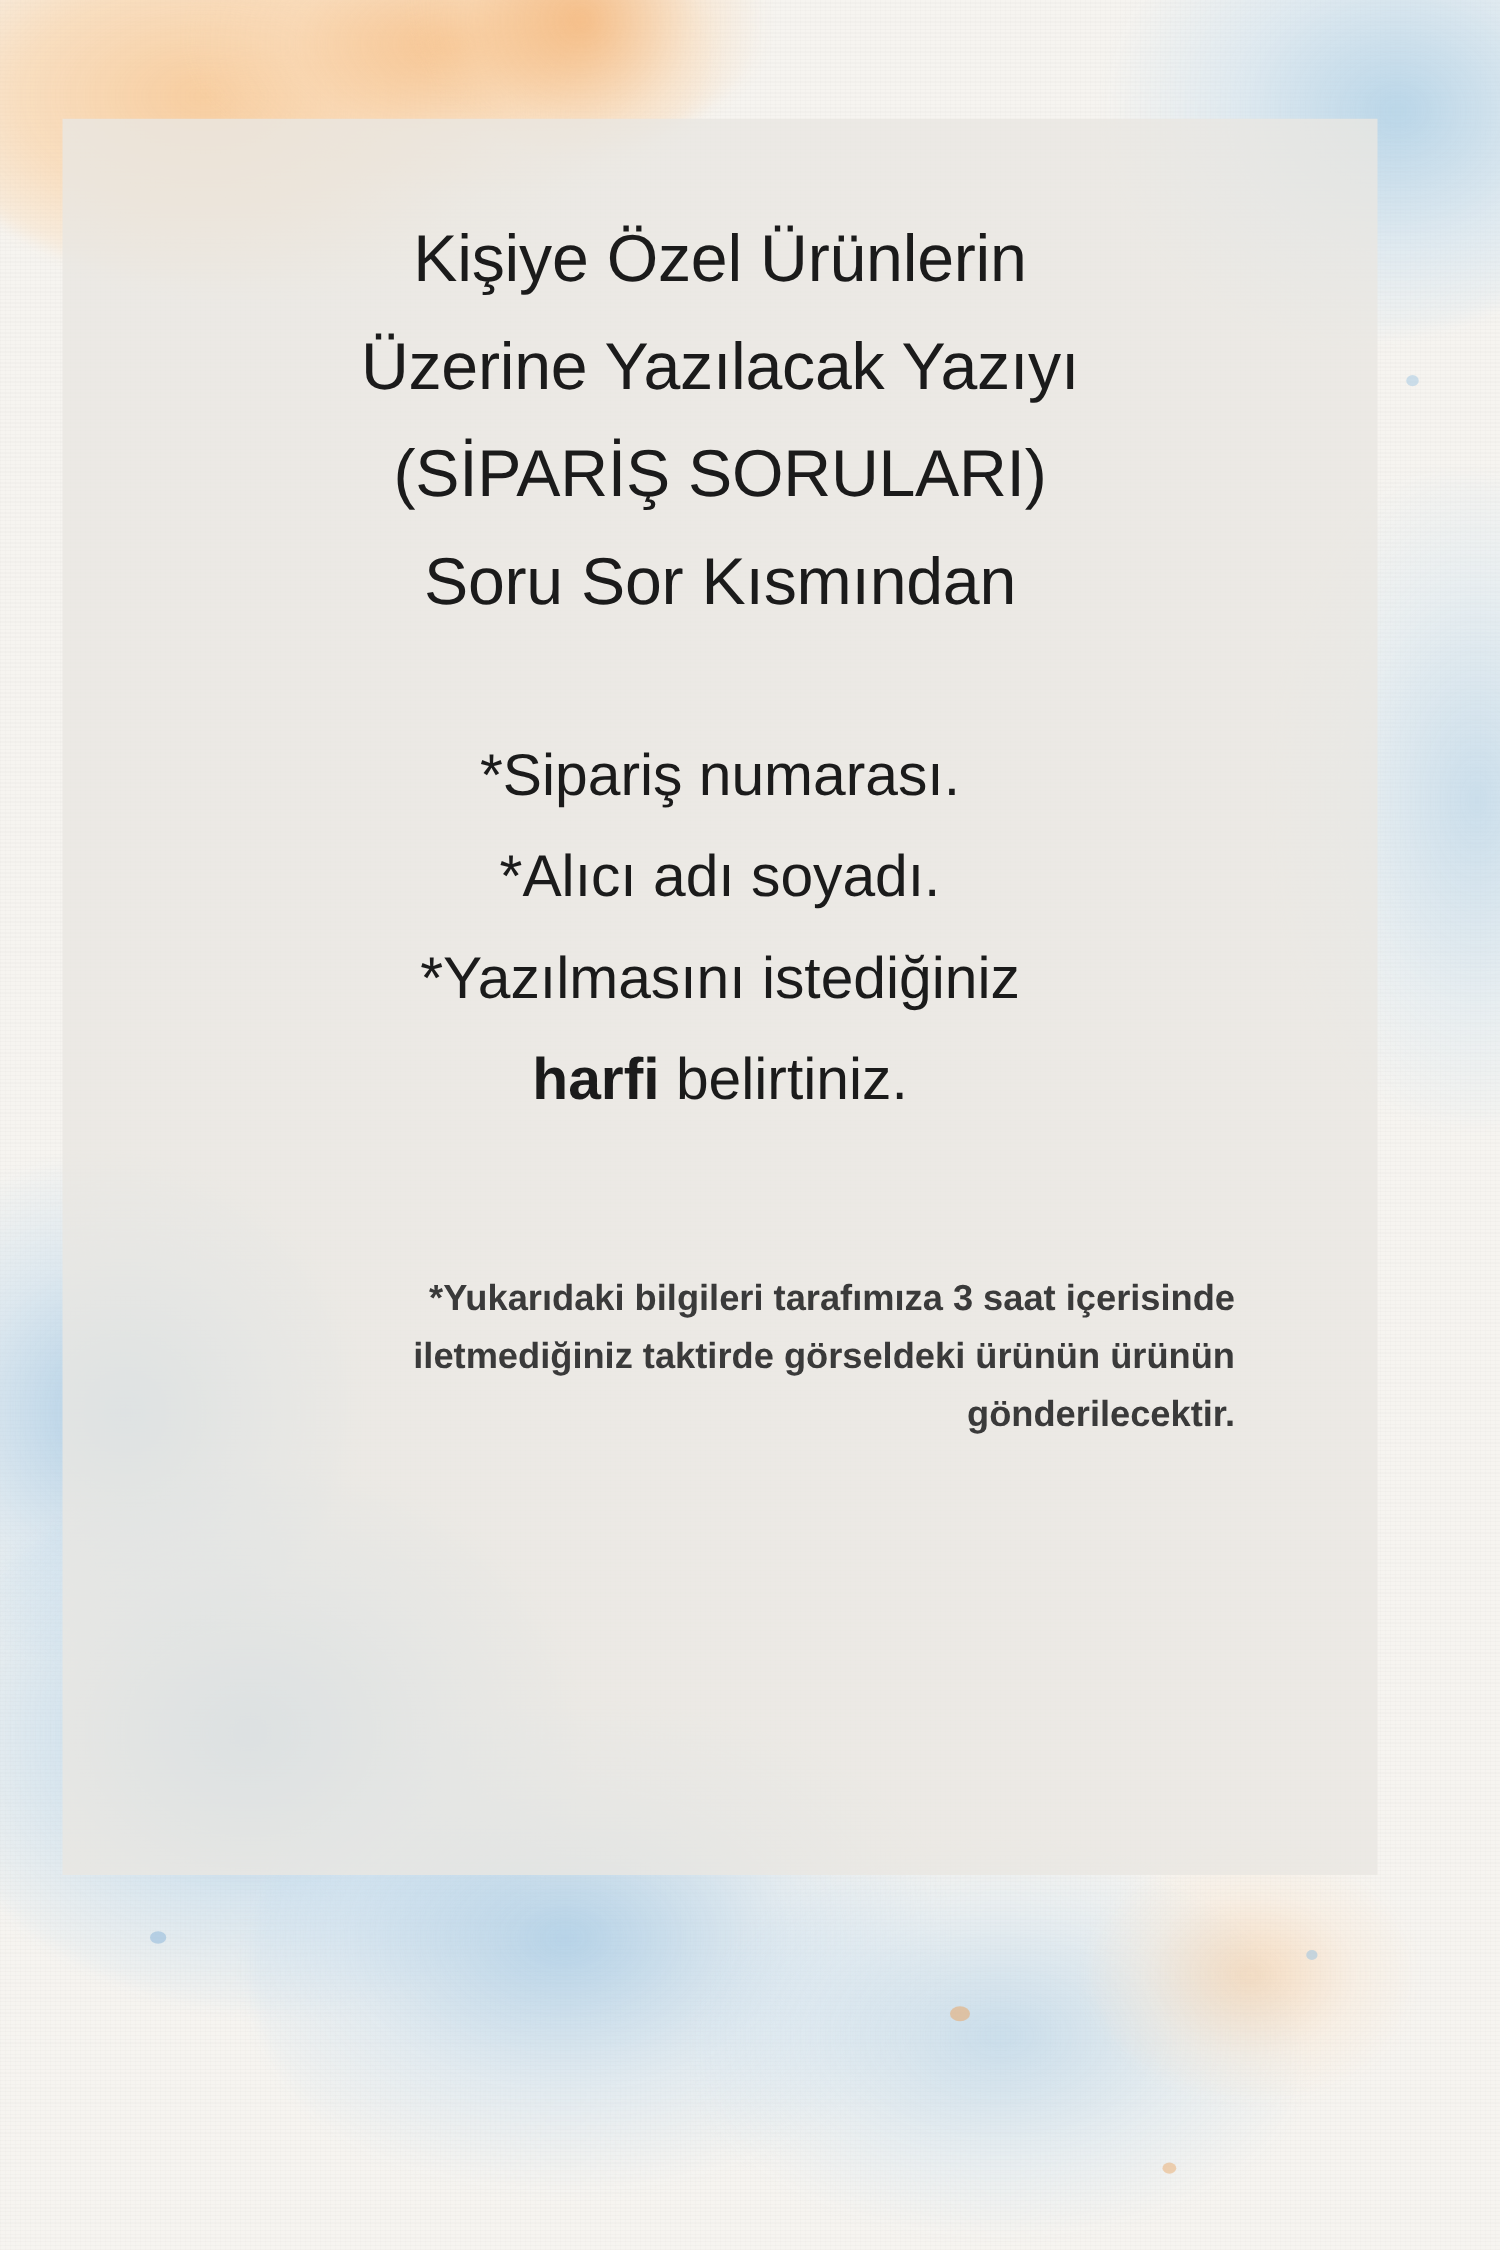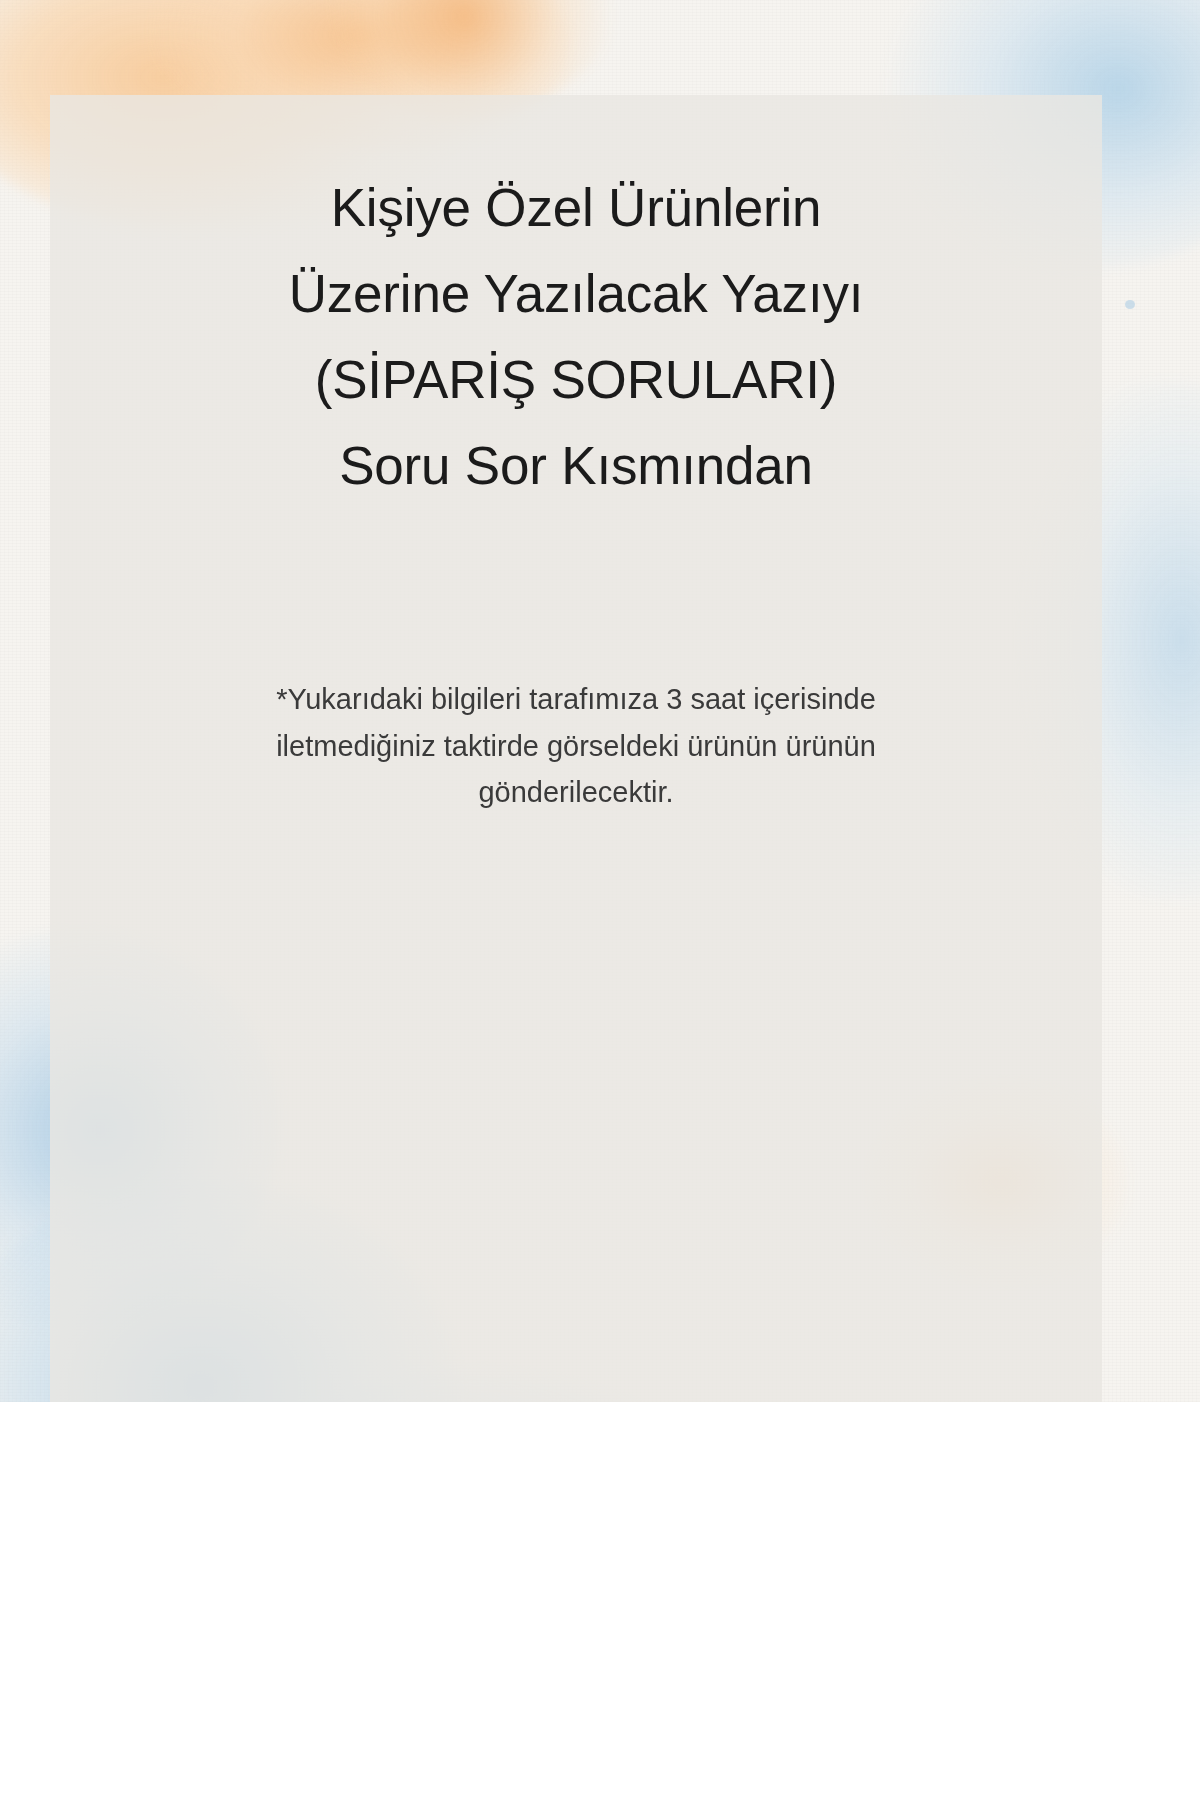--- a/index.html
+++ b/index.html
@@ -10,21 +10,21 @@
     width: 1200px;
     height: 1800px;
     background: #ffffff;
     font-family: "Liberation Sans", sans-serif;
     overflow: hidden;
   }
 
   .poster {
     position: relative;
     width: 1200px;
-    height: 1402px;
+    height: 1800px;
     background: #c4b5fd;
     overflow: hidden;
   }
 
   
   .bg-layer {
     position: absolute;
     inset: 0;
     overflow: hidden;
   }
@@ -150,23 +150,24 @@
   }
   .bullets .line { display: block; }
   .bullets b { font-weight: 700; }
 
   .gap-2 { height: 96px; }
 
   .footnote {
     color: #3a3a3a;
     font-size: 29px;
     line-height: 1.6;
-    font-weight: 400;
-    margin: 0;
+    font-weight: 700;
+    margin: 16px;
     padding: 0 18px;
+    text-align: right;
   }
   .footnote .line { display: block; }
 </style>
 </head>
 <body>
 
 <div class="poster">
 
   <div class="bg-layer">
     <div class="paper-texture"></div>
@@ -194,20 +195,26 @@
 
     <h1 class="heading">
       <span class="line">Kişiye Özel Ürünlerin</span>
       <span class="line">Üzerine Yazılacak Yazıyı</span>
       <span class="line">(SİPARİŞ SORULARI)</span>
       <span class="line">Soru Sor Kısmından</span>
     </h1>
 
     <div class="gap-1"></div>
 
+    <div class="bullets">
+      <span class="line">*Sipariş numarası.</span>
+      <span class="line">*Alıcı adı soyadı.</span>
+      <span class="line">*Yazılmasını istediğiniz</span>
+      <span class="line"><b>harfi</b><span> belirtiniz.</span></span>
+    </div>
 
     <div class="gap-2"></div>
 
     <p class="footnote">
       <span class="line">*Yukarıdaki bilgileri tarafımıza 3 saat içerisinde</span>
       <span class="line">iletmediğiniz taktirde görseldeki ürünün ürünün</span>
       <span class="line">gönderilecektir.</span>
     </p>
 
   </div>

